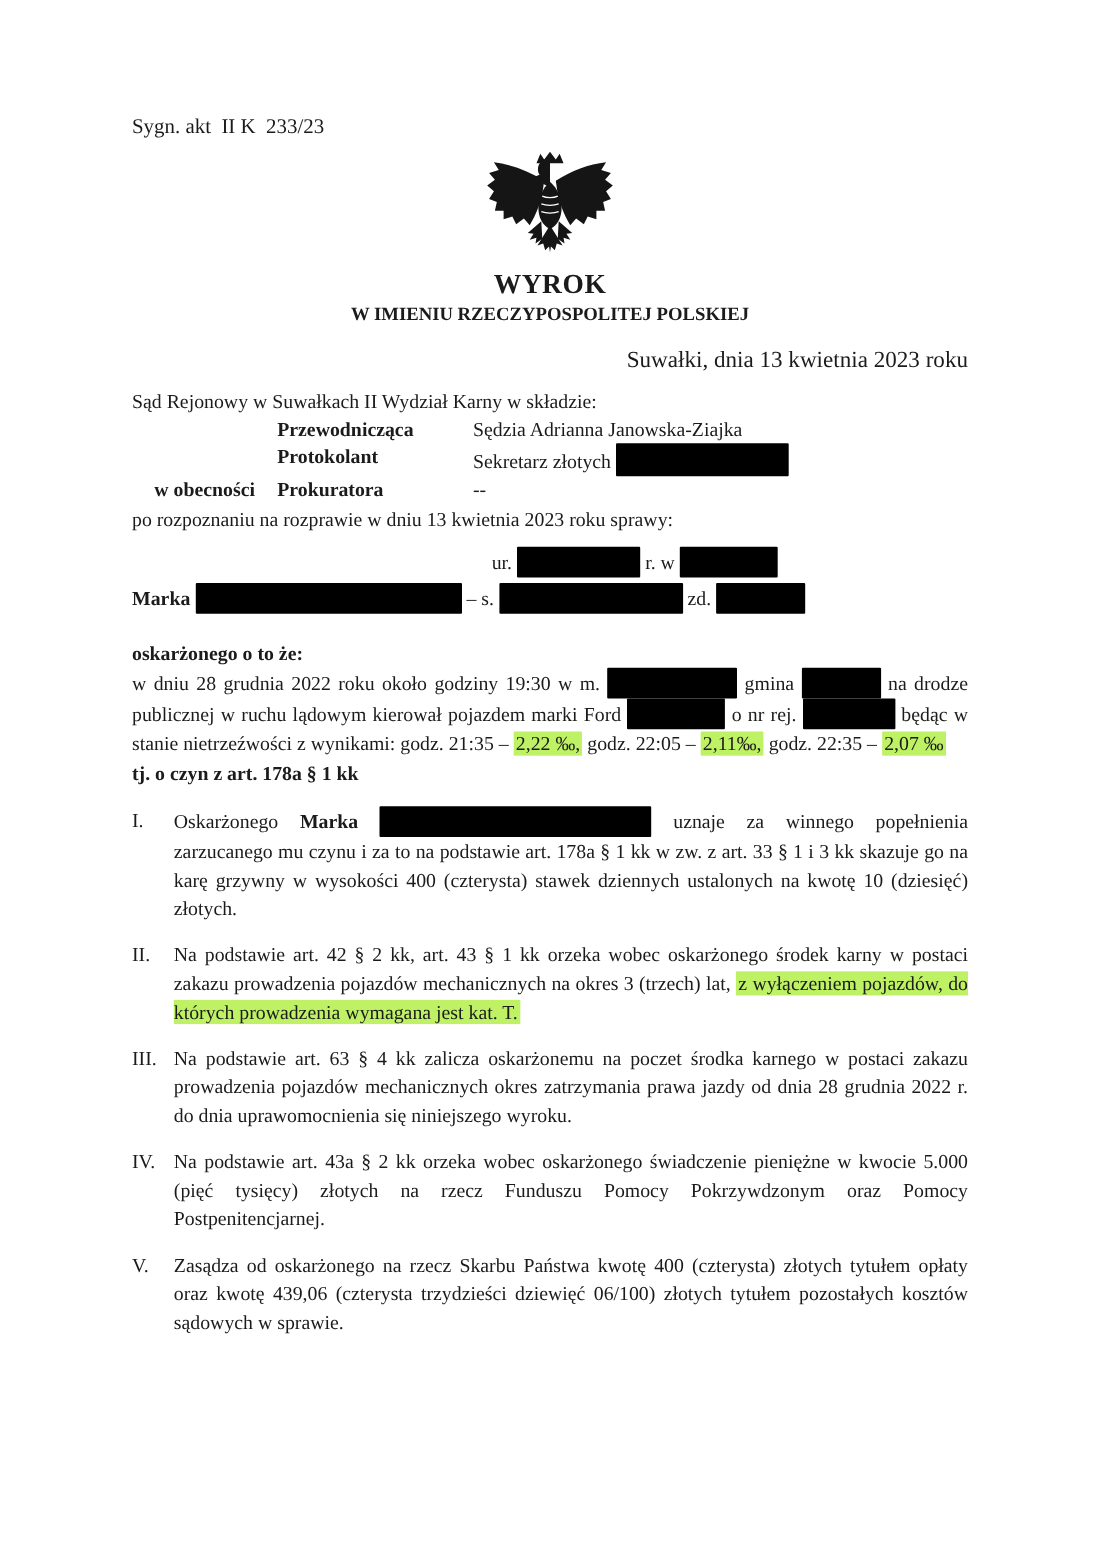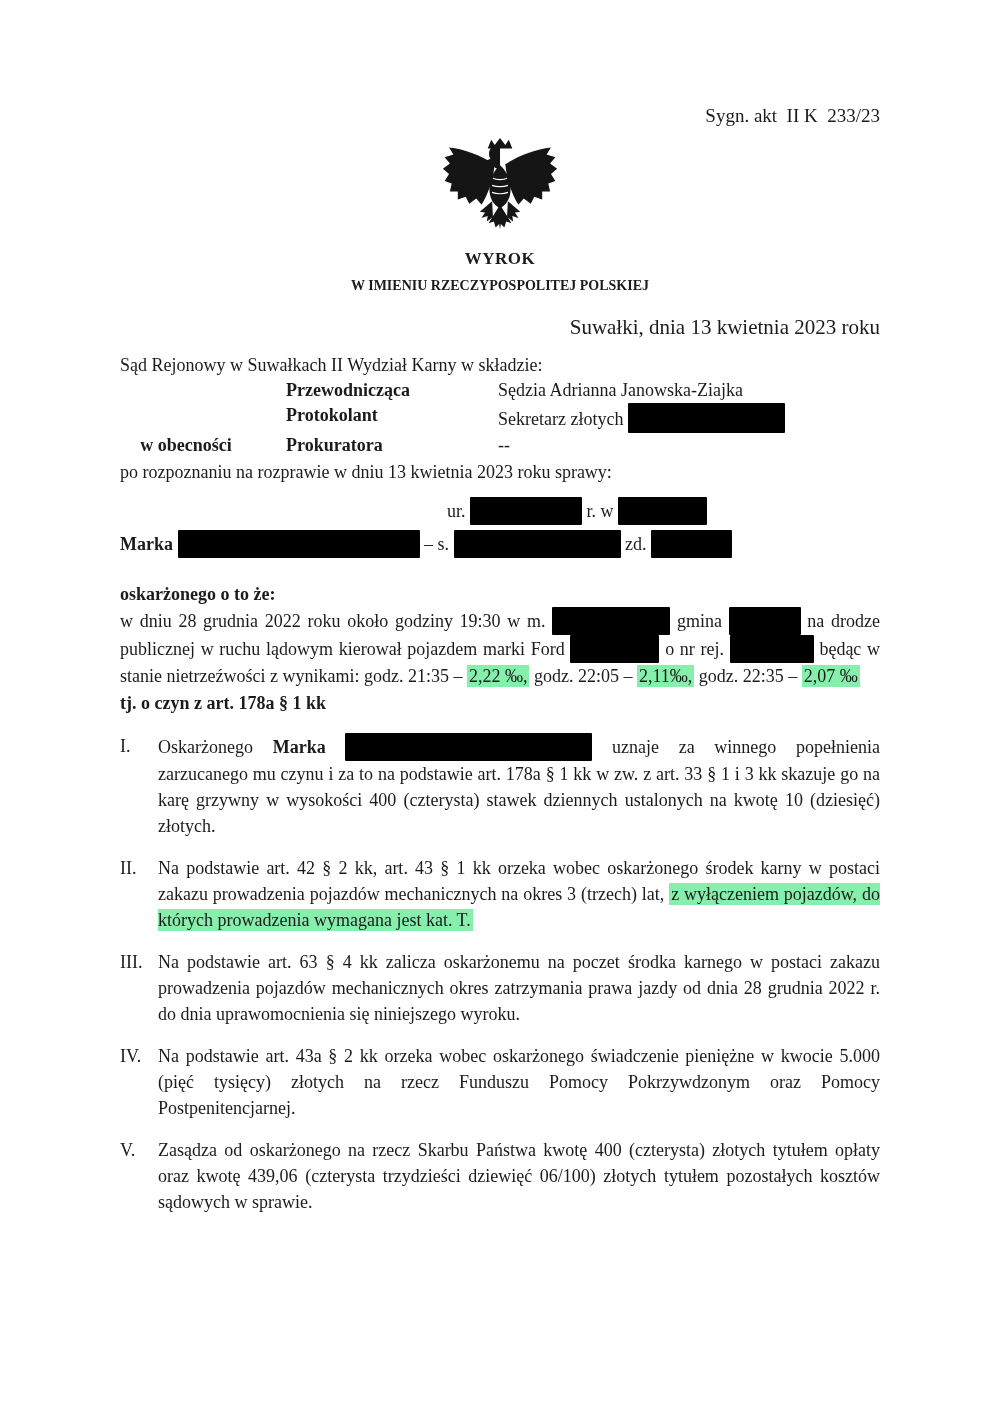--- a/index.html
+++ b/index.html
@@ -3,27 +3,27 @@
 <meta charset="utf-8">
 <style>
   html,body{margin:0;padding:0;background:#ffffff;}
   body{
     width:1000px;height:1414px;position:relative;overflow:hidden;
     font-family:"Liberation Serif","DejaVu Serif",serif;
     font-size:18px;color:#1b1b1b;
     -webkit-font-smoothing:antialiased;
   }
   .page{padding:104px 120px 0 120px;}
-  .sygn{font-size:19px;line-height:24px;white-space:pre-wrap;text-align:right;}
+  .sygn{font-size:19px;line-height:24px;white-space:pre-wrap;}
   .emblem-wrap{text-align:center;margin-top:8px;height:104px;}
-  .title1{text-align:center;font-weight:bold;font-size:17px;letter-spacing:.5px;margin-top:6px;line-height:26px;}
-  .title2{text-align:center;font-weight:bold;font-size:14px;line-height:28px;}
+  .title1{text-align:center;font-weight:bold;font-size:25px;letter-spacing:.5px;margin-top:6px;line-height:26px;}
+  .title2{text-align:center;font-weight:bold;font-size:17px;line-height:28px;}
   .date-line{text-align:right;margin-top:14px;line-height:26px;font-size:21px;}
   .court-line{margin-top:12px;line-height:26px;}
-  .prow{display:flex;line-height:25px;gap:34px;}
+  .prow{display:flex;line-height:25px;}
   .prow .c1{width:132px;flex:none;text-align:center;}
   .prow .c2{width:178px;flex:none;}
   .prow .c3{flex:1;}
   .b{font-weight:bold;}
   .hearing{line-height:26px;margin-top:1px;}
   .defendant{margin-top:10px;}
   .dline{line-height:33px;}
   .dline2{padding-left:327px;}
   .acc-header{margin-top:20px;line-height:26px;}
   .para{margin:0;text-align:justify;line-height:27px;}
@@ -31,21 +31,21 @@
   .item{display:flex;margin-top:16px;}
   .item-num{width:38px;flex:none;line-height:26px;}
   .item-body{flex:1;text-align:justify;line-height:26px;}
   .redact{
     display:inline-block;background:#000000;height:28px;
     vertical-align:-8px;border-radius:1px;
   }
   .rw242{width:242px;} .rw167{width:167px;} .rw81{width:81px;}
   .rw112{width:112px;} .rw89{width:89px;}  .rw157{width:157px;height:30px;}
   .rw247{width:247px;} .rw118{width:118px;} .rw72{width:72px;} .rw84{width:84px;} .rw89c{width:89px;}
-  .hl{background:#86efac;padding:1px 2px;}
+  .hl{background:#bef264;padding:1px 2px;}
   svg.eagle{display:inline-block;}
 </style>
 </head>
 <body>
 
 <div class="page">
 
   <div class="sygn">Sygn. akt  II K  233/23</div>
 
   <div class="emblem-wrap">

